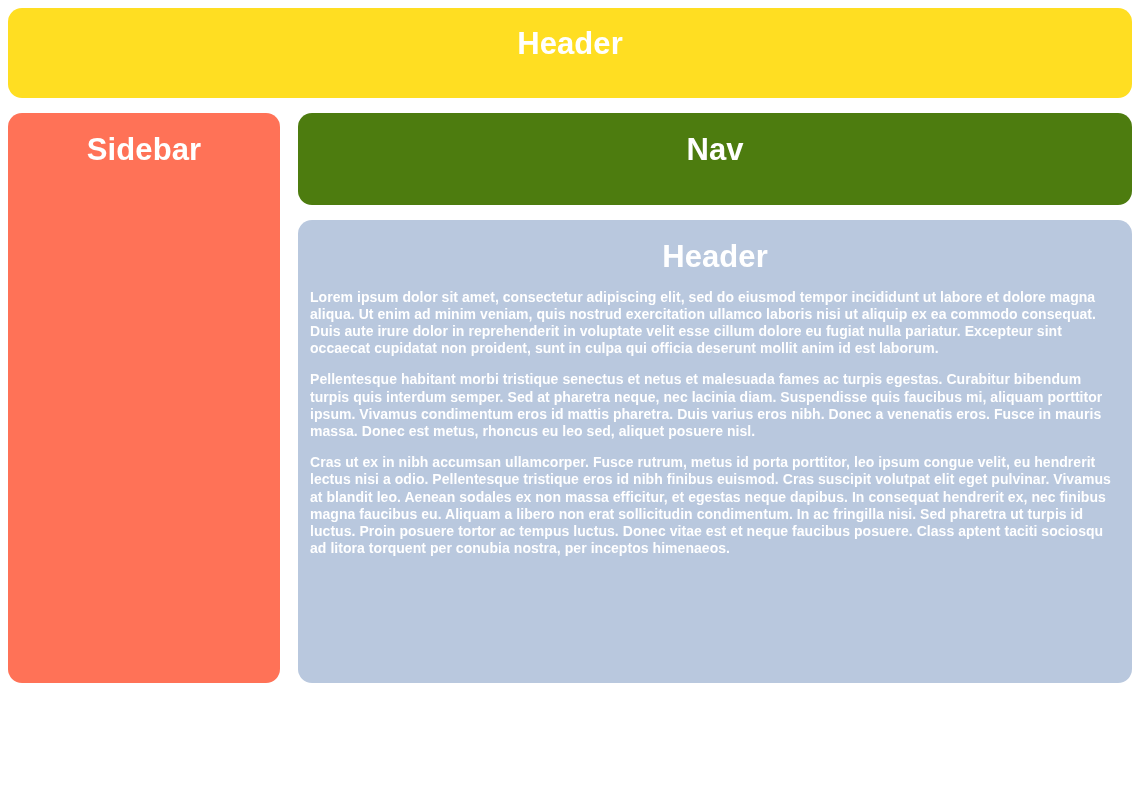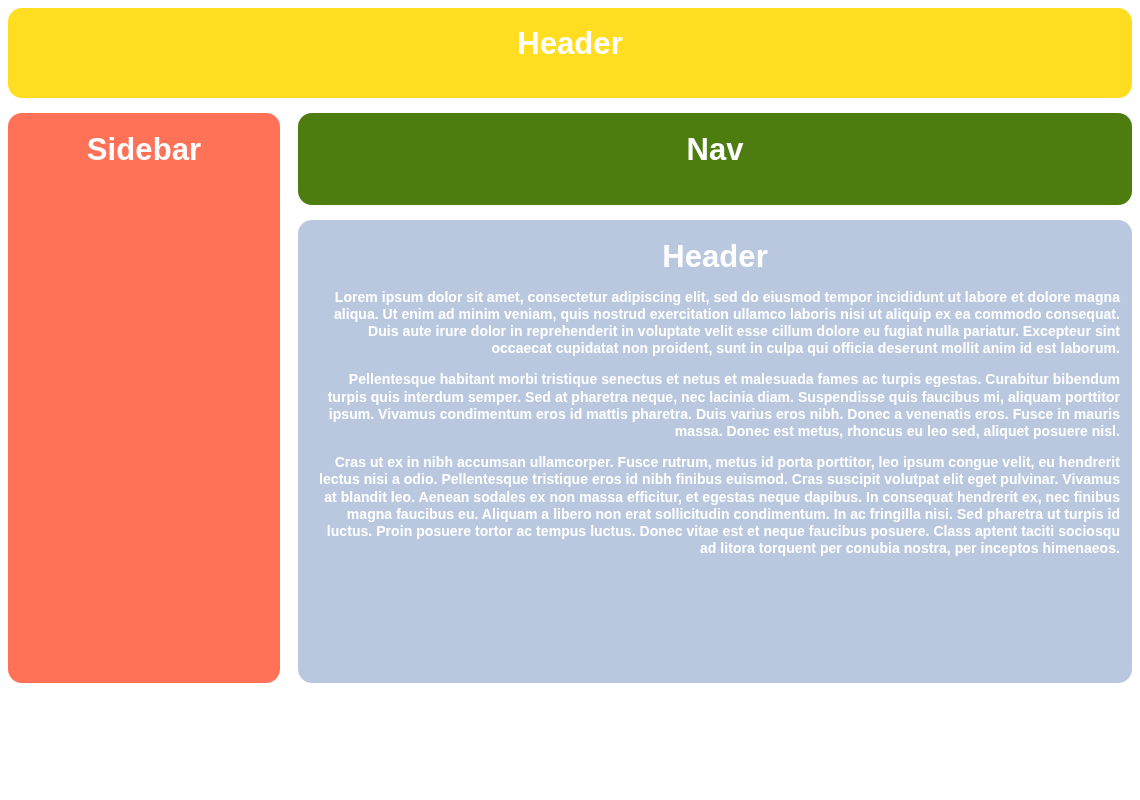--- a/index.html
+++ b/index.html
@@ -89,21 +89,21 @@
   .article-body {
     padding: 0 0 0 0;
   }
 
   .article-body p {
     margin: 0 0 14px 0;
     font-size: 14px;
     font-weight: bold;
     line-height: 17.2px;
     color: #ffffff;
-    text-align: right;
+    text-align: left;
     letter-spacing: 0.05px;
   }
 
   .article-body p:last-child {
     margin-bottom: 16px;
   }
 
   
   #footer {
     left: 8px;

